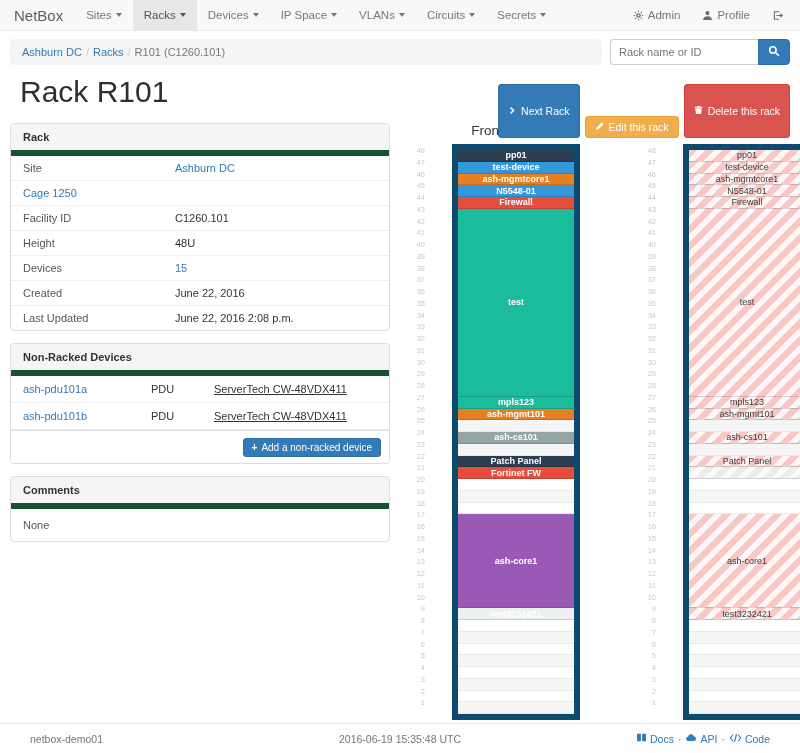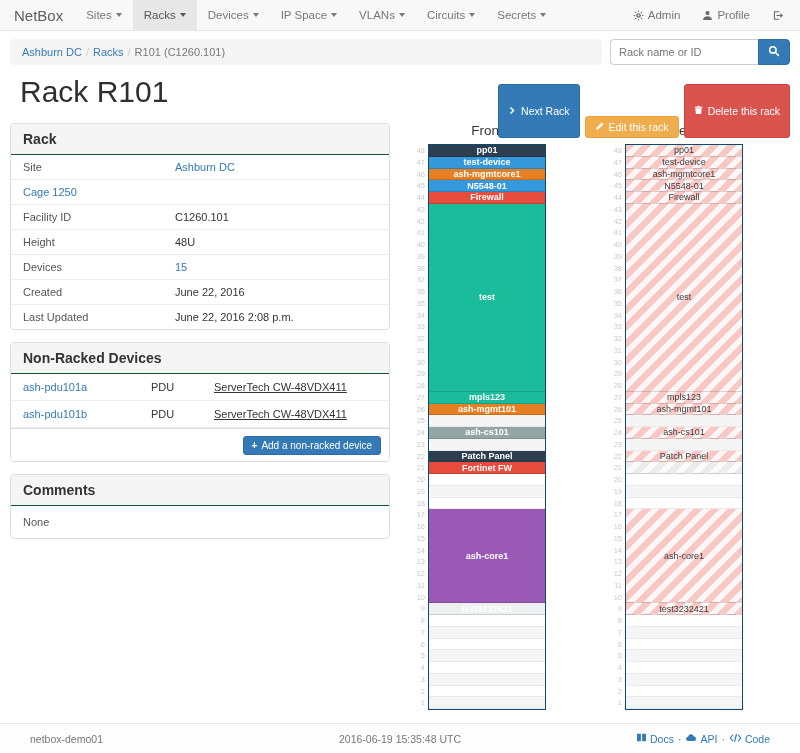--- a/index.html
+++ b/index.html
@@ -36,21 +36,21 @@
     cursor:pointer;line-height:14px;}
   .btn-primary{background:#337ab7;border:1px solid #2e6da4;}
   .btn-warning{background:#f0ad4e;border:1px solid #eea236;margin-top:32px;}
   .btn-danger{background:#d9534f;border:1px solid #d43f3a;}
   h1.page-title{font-size:30px;font-weight:500;color:#2f2f2f;margin:10px 0 14px 10px;}
 
   
   .content{display:flex;padding:0 10px;align-items:flex-start;}
   .left-col{width:380px;flex:none;}
   .panel{border:1px solid #ddd;border-radius:4px;margin-bottom:12px;overflow:hidden;background:#fff;}
-  .panel-heading{background:#f5f5f5;border-bottom:1px solid #14532d;padding:7px 12px;font-size:14px;font-weight:bold;color:#333;}
+  .panel-heading{background:#f5f5f5;border-bottom:6px solid #14532d;padding:7px 12px;font-size:11px;font-weight:bold;color:#333;}
   .attr-row{display:flex;border-bottom:1px solid #eee;font-size:11px;}
   .attr-row:last-child{border-bottom:none;}
   .attr-label{width:128px;padding:6px 12px;color:#555;flex:none;}
   .attr-value{flex:1;padding:6px 12px;color:#333;}
   .attr-value a, .dev-link{color:#337ab7;text-decoration:none;cursor:pointer;}
   .nr-row{display:flex;border-bottom:1px solid #eee;font-size:11px;}
   .nr-name{width:112px;padding:7px 12px;flex:none;}
   .nr-role{width:55px;padding:7px 4px;color:#333;flex:none;}
   .nr-model{flex:1;padding:7px 4px;color:#333;text-decoration:underline;}
   .panel-footer{border-top:1px solid #ddd;padding:6px 8px;text-align:right;background:#fff;}
@@ -58,21 +58,21 @@
     font-size:10px;padding:3px 8px;border-radius:3px;cursor:pointer;}
   .panel-body{padding:10px 12px;font-size:11px;color:#555;}
 
   
   .racks{display:flex;margin-left:24px;gap:65px;}
   .elevation{display:flex;flex-direction:column;}
   .elev-title{margin-left:14px;width:118px;text-align:center;font-size:13.5px;color:#333;padding-bottom:6px;}
   .rack-wrap{display:flex;}
   .unit-nums{width:14px;display:flex;flex-direction:column;padding-top:1px;}
   .unit-num{height:11.75px;line-height:11.75px;font-size:7.5px;color:#c9c9c9;text-align:right;padding-right:3px;}
-  .rack{position:relative;width:116px;height:564px;border:1px solid #0c4a6e;background:#fff;flex:none;}
+  .rack{position:relative;width:116px;height:564px;border:6px solid #0c4a6e;background:#fff;flex:none;margin-left:24px;}
   .slot{height:11.75px;border-bottom:1px solid #e9e9e9;box-sizing:border-box;}
   .slot.alt{background:#f5f5f5;}
   .slot:last-child{border-bottom:none;}
   .dev{position:absolute;left:0;right:0;display:flex;align-items:center;justify-content:center;
     font-size:9px;font-weight:bold;color:#fff;border-bottom:1px solid rgba(0,0,0,0.14);box-sizing:border-box;
     cursor:pointer;overflow:hidden;white-space:nowrap;}
   .dev.rear{font-weight:normal;color:#3c3c3c;}
   .hatch-pink{background:repeating-linear-gradient(135deg,#f9c8c5 0,#f9c8c5 6px,#fdf6f6 6px,#fdf6f6 12px);}
   .hatch-gray{background:repeating-linear-gradient(135deg,#ececec 0,#ececec 6px,#fbfbfb 6px,#fbfbfb 12px);}
 

